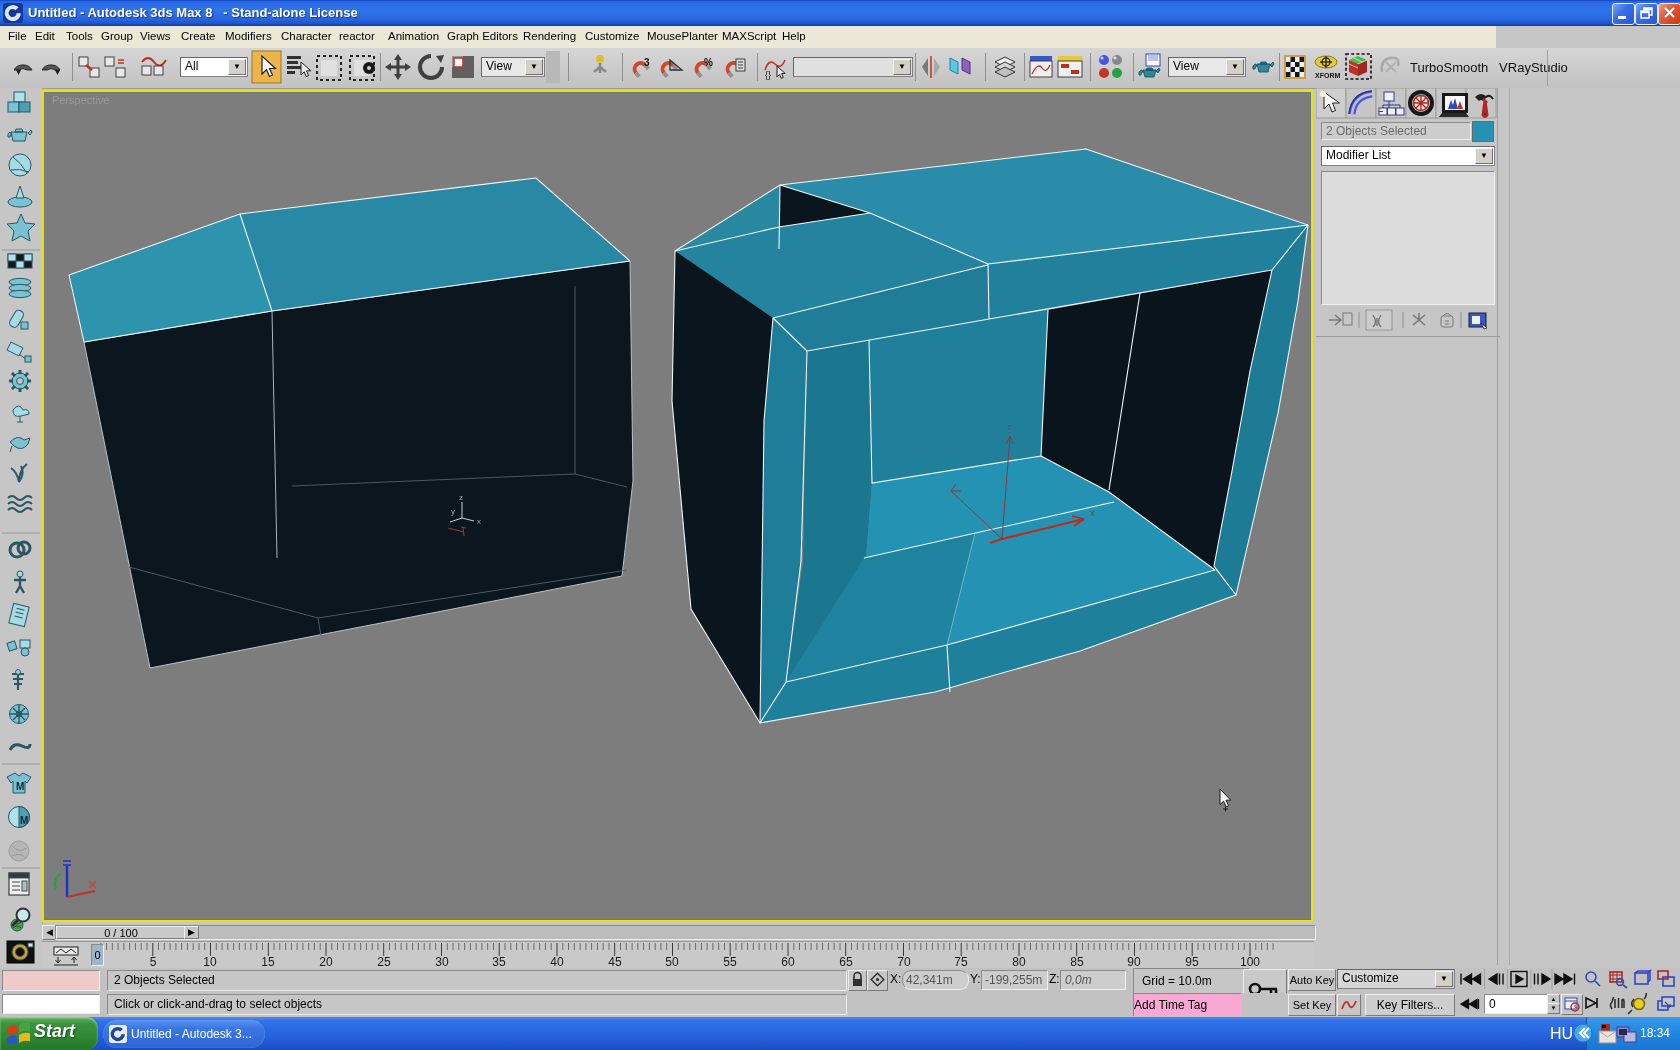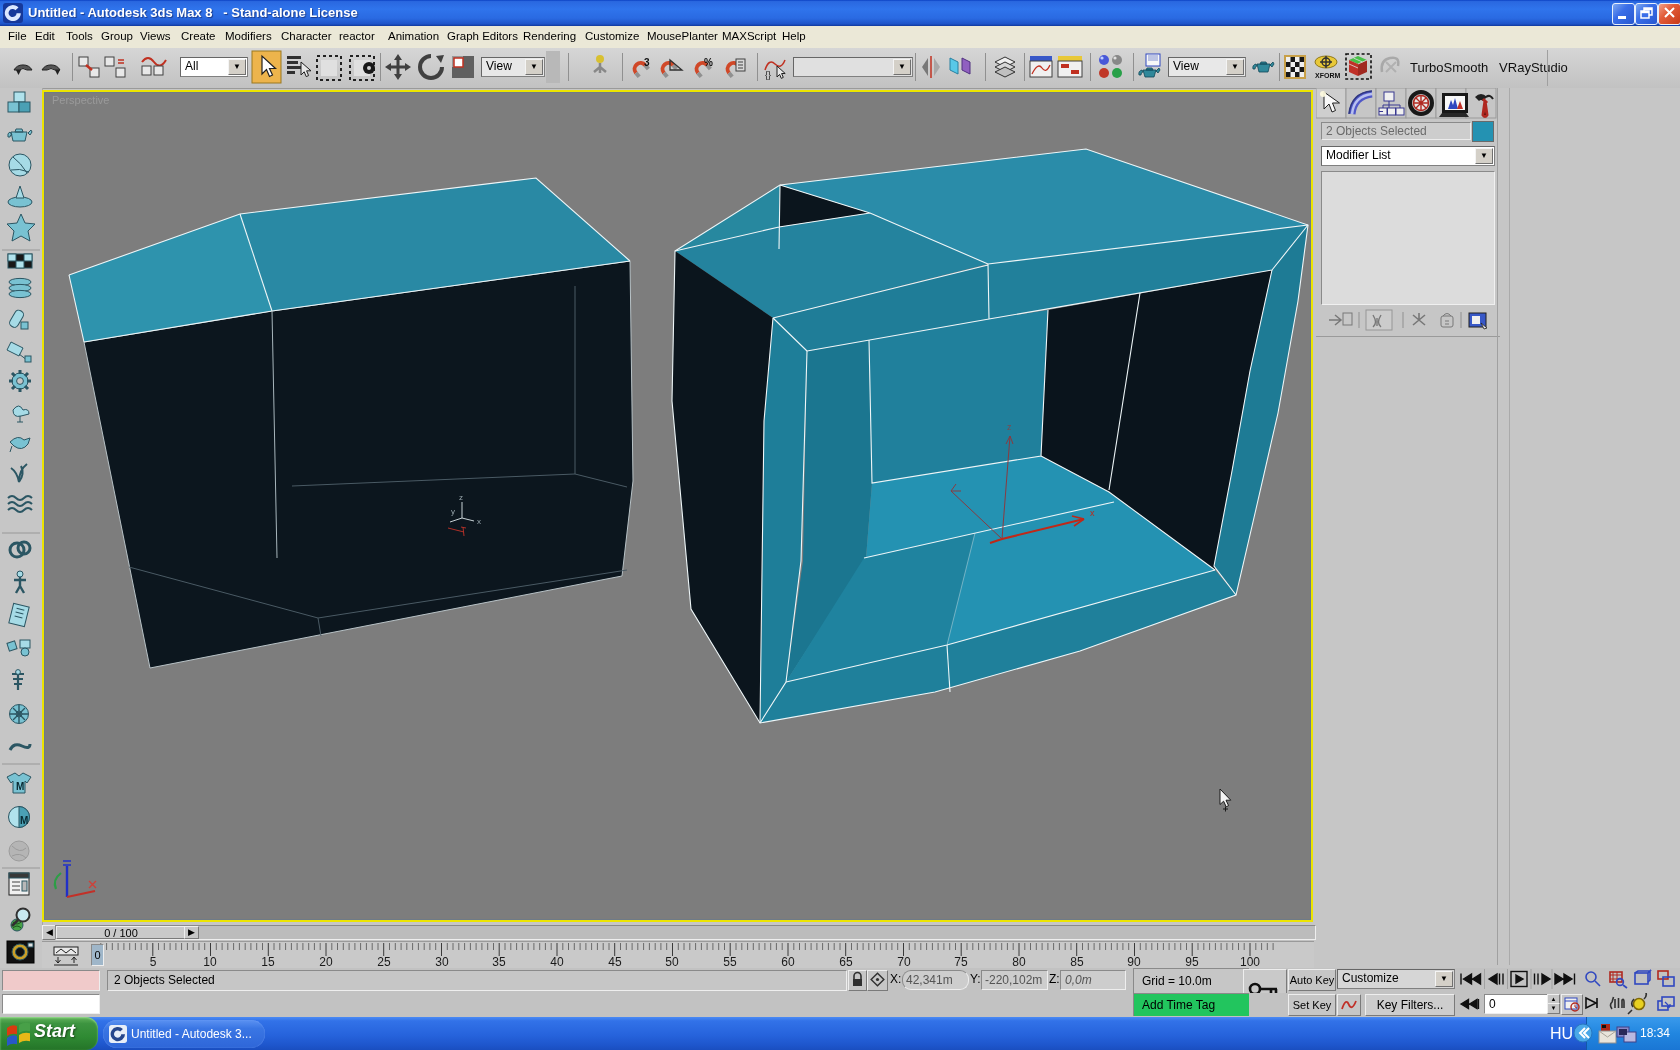--- a/index.html
+++ b/index.html
@@ -11,21 +11,21 @@
   background:linear-gradient(180deg,#0b41c4 0%,#2a68e0 6%,#2f74ec 35%,#2a6ae2 70%,#1d53c8 92%,#10379c 100%);}
 #titlebar .ticon{left:3px;top:3px;width:20px;height:20px;}
 #titlebar .ttext{left:28px;top:5px;color:#fff;font-size:13px;font-weight:bold;
   text-shadow:1px 1px 1px #1a3a8a;white-space:nowrap;}
 .winbtn{top:3px;width:21px;height:20px;border-radius:3px;
   border:1px solid #e8f0fc;color:#fff;font-size:12px;text-align:center;line-height:18px;}
 #btnmin{left:1612px;background:linear-gradient(135deg,#7da8f0 0%,#3a6ee8 40%,#2858d0 100%);}
 #btnmax{left:1635px;background:linear-gradient(135deg,#7da8f0 0%,#3a6ee8 40%,#2858d0 100%);}
 #btnclose{left:1658px;background:linear-gradient(135deg,#f0a088 0%,#e25c39 40%,#c83a18 100%);}
 
-#menubar{left:0;top:26px;width:1680px;height:22px;background:#ebe8d7;
+#menubar{left:0;top:26px;width:1496px;height:22px;background:#ebe8d7;
   border-bottom:1px solid #b8b4a4;font-size:11.5px;color:#000;}
 #menubar span{position:absolute;top:4px;white-space:nowrap;}
 
 #toolbar{left:0;top:48px;width:1680px;height:40px;
   background:linear-gradient(180deg,#d6d6d6,#c2c2c2);border-bottom:1px solid #9a9a9a;}
 .dd{position:absolute;background:#fff;border:1px solid #808080;
   border-top-color:#666;border-left-color:#666;height:18px;font-size:12px;color:#000;}
 .dd .arr{position:absolute;right:1px;top:1px;width:16px;height:14px;background:#d4d0c8;
   border:1px solid #f4f4f4;border-right-color:#707070;border-bottom-color:#707070;
   font-size:8px;text-align:center;line-height:13px;color:#000;}
@@ -699,21 +699,21 @@
         <path d="M4 8 v-3 a3.5 3.5 0 0 1 7 0 v3" fill="none" stroke="#303030" stroke-width="1.6"></path>
         <rect x="3" y="8" width="9" height="7" fill="#303030"></rect>
       </svg></div>
   <div class="raised" style="left:867px;top:2px;width:19px;height:19px;"><svg width="17" height="17">
         <rect x="4" y="4" width="9" height="9" fill="none" stroke="#303030" stroke-width="1.4" transform="rotate(45 8.5 8.5)"></rect>
         <circle cx="8.5" cy="8.5" r="1.6" fill="#303030"></circle>
       </svg></div>
   <div class="abs" style="left:890px;top:4px;font-size:12px;">X:</div>
   <div class="sunken" style="left:902px;top:2px;width:62px;height:18px;background:#cdcdcd;color:#555;padding-left:3px;line-height:18px;border-radius:9px;">42,341m</div>
   <div class="abs" style="left:970px;top:4px;font-size:12px;">Y:</div>
-  <div class="sunken" style="left:981px;top:2px;width:62px;height:18px;background:#cdcdcd;color:#555;padding-left:3px;line-height:18px;">-220,102m</div>
+  <div class="sunken" style="left:981px;top:2px;width:62px;height:18px;background:#cdcdcd;color:#555;padding-left:3px;line-height:18px;">-199,255m</div>
   <div class="abs" style="left:1049px;top:4px;font-size:12px;">Z:</div>
   <div class="sunken" style="left:1060px;top:2px;width:60px;height:18px;background:#cdcdcd;color:#555;padding-left:4px;line-height:18px;font-style:italic;">0,0m</div>
   <div class="abs" style="left:1133px;top:0px;width:107px;height:24px;border-left:1px solid #8a8a8a;border-top:1px solid #8a8a8a;background:#c6c6c6;font-size:12px;padding-left:8px;line-height:24px;">Grid = 10.0m</div>
   <div class="raised" style="left:1243px;top:1px;width:42px;height:40px;background:#c9c9c9;">
     <svg width="40" height="38">
         <circle cx="10" cy="19" r="5" fill="none" stroke="#101010" stroke-width="2.6"></circle>
         <path d="M14 19 h18 M26 19 v5 M31 19 v5" stroke="#101010" stroke-width="2.6" fill="none"></path>
       </svg>
   </div>
   <div class="raised" style="left:1288px;top:1px;width:46px;height:20px;line-height:20px;font-size:11px;white-space:nowrap;overflow:hidden;">Auto Key</div>
@@ -750,21 +750,22 @@
         </g>
       <g>
           <rect x="76" y="2" width="10" height="8" stroke="#b02820"></rect>
           <rect x="81" y="8" width="11" height="9" stroke="#3048c0"></rect>
         </g>
     </g>
   </svg>
 </div>
 <div id="statusrow2" class="abs">
   <div class="sunken" style="left:2px;top:1px;width:96px;height:18px;background:#fff;"></div>
-  <div class="abs" style="left:1133px;top:0px;width:107px;height:22px;border-left:1px solid #8a8a8a;border-top:1px solid #8a8a8a;background:#22c55e;font-size:12px;padding-left:8px;line-height:22px;">Add Time Tag</div>
+  <div class="sunken" style="left:107px;top:1px;width:732px;height:19px;padding-left:6px;line-height:19px;">Click or click-and-drag to select objects</div>
+  <div class="abs" style="left:1133px;top:0px;width:107px;height:22px;border-left:1px solid #8a8a8a;border-top:1px solid #8a8a8a;background:#f9a8d4;font-size:12px;line-height:22px;">Add Time Tag</div>
   <div class="raised" style="left:1288px;top:1px;width:46px;height:20px;line-height:20px;font-size:11px;white-space:nowrap;overflow:hidden;">Set Key</div>
   <div class="raised" style="left:1337px;top:1px;width:22px;height:20px;"><svg width="20" height="18">
         <path d="M3 14 q4 -12 7 -4 q3 6 7 -4" fill="none" stroke="#c03028" stroke-width="1.8"></path>
       </svg></div>
   <div class="raised" style="left:1365px;top:1px;width:88px;height:20px;line-height:20px;font-size:12px;background:#cdcdcd;">Key Filters...</div>
   <svg class="abs" style="left:1458px;top:1px" width="24" height="20" viewBox="0 0 24 20">
       <g fill="#101010" stroke="#101010" stroke-width="1.3">
         <path d="M3 10 l7.5 -4.5 v9 Z M11.5 10 l7.5 -4.5 v9 Z M20.5 5 v10"></path>
       </g>
     </svg>

